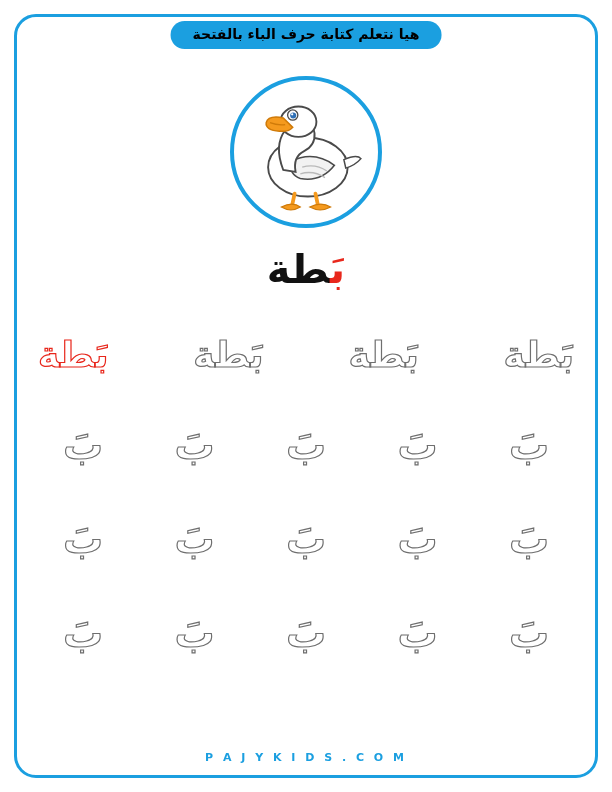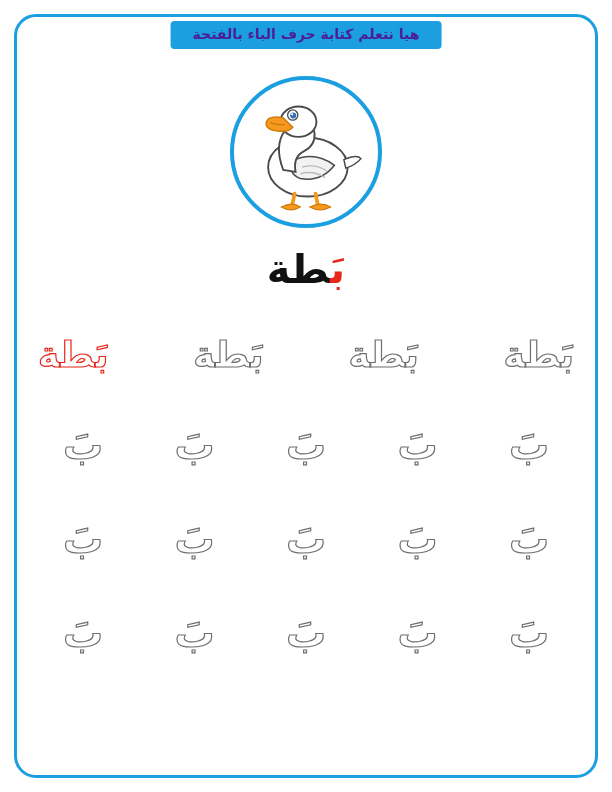--- a/index.html
+++ b/index.html
@@ -31,22 +31,22 @@
     background: #ffffff;
   }
 
   
   .title-ribbon {
     position: absolute;
     left: 50%;
     transform: translateX(-50%);
     top: 21px;
     background: #1b9fe0;
-    color: #4c1d95;
-    border-radius: 4px;
+    color: #000000;
+    border-radius: 14px;
     padding: 6px 22px 7px 22px;
     font-size: 14px;
     font-weight: bold;
     line-height: 1.1;
     direction: rtl;
     white-space: nowrap;
     text-align: center;
     letter-spacing: 0px;
   }
 
@@ -215,14 +215,15 @@
     <div class="letter-row">
       <span class="trace-letter">بَ</span>
       <span class="trace-letter">بَ</span>
       <span class="trace-letter">بَ</span>
       <span class="trace-letter">بَ</span>
       <span class="trace-letter">بَ</span>
     </div>
 
   </div>
 
+  <div class="footer">P A J Y K I D S . C O M</div>
 
 </div>
 
 </body></html>

